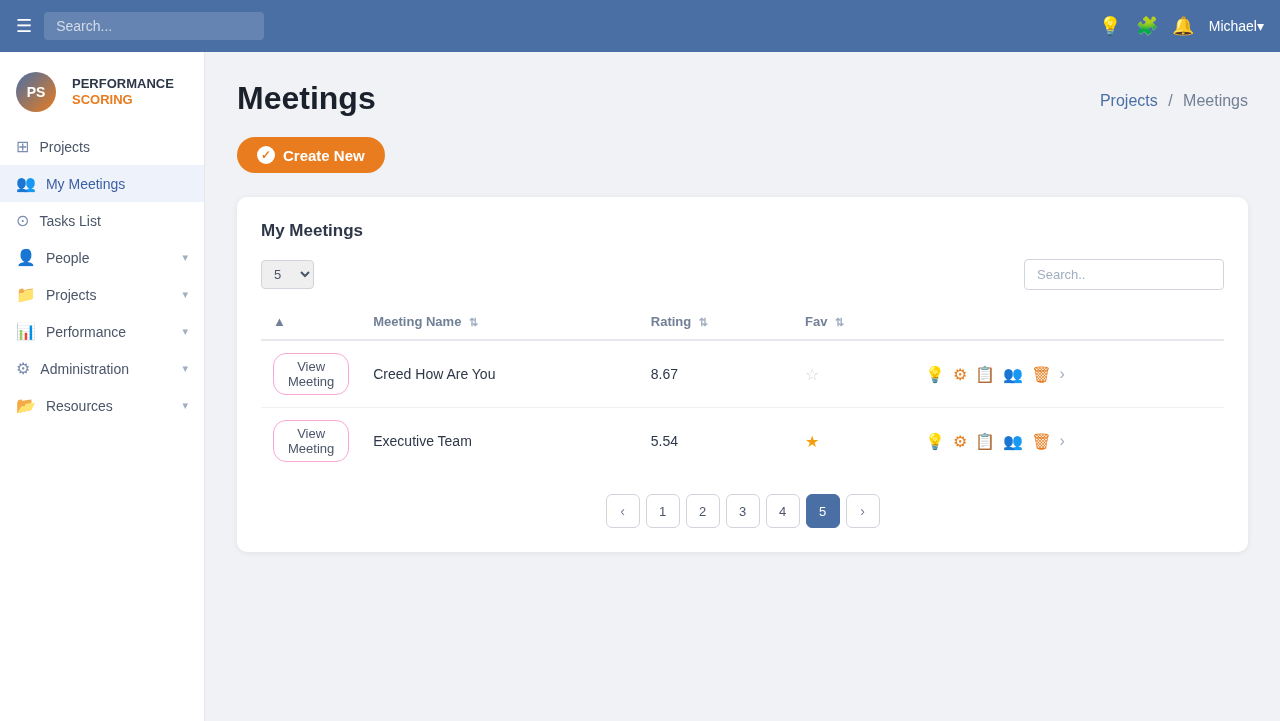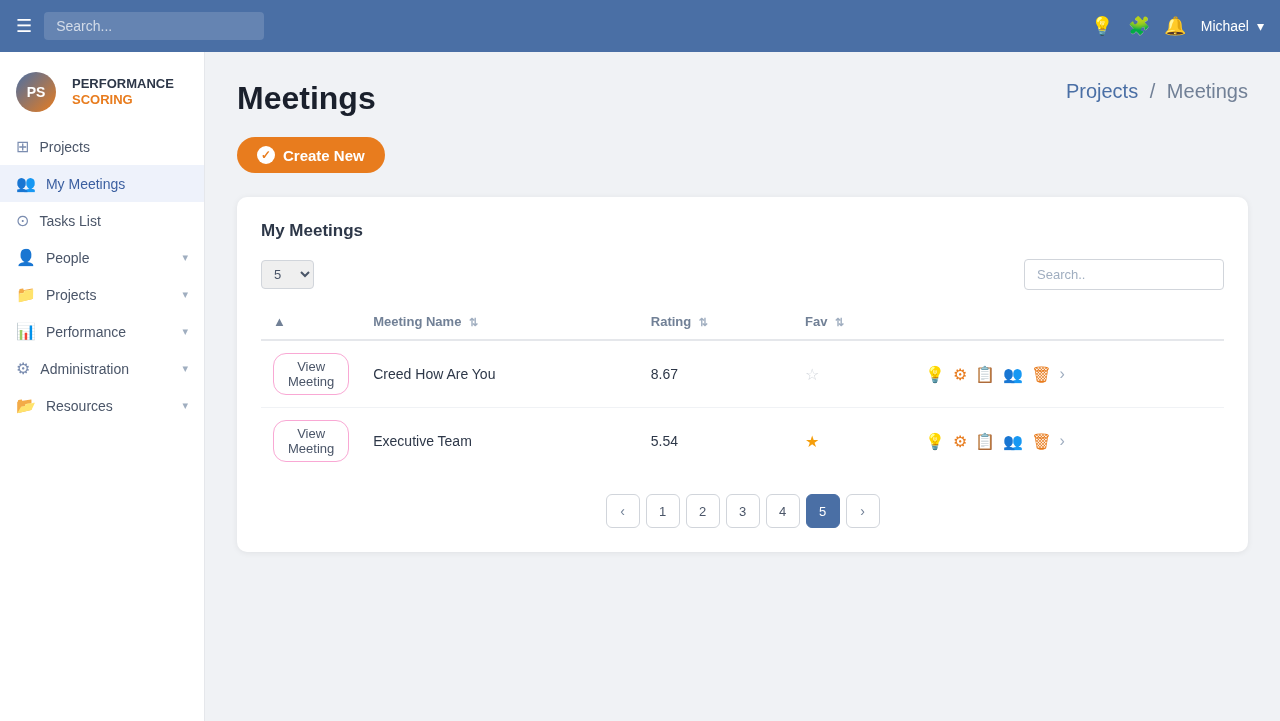--- a/index.html
+++ b/index.html
@@ -31,21 +31,21 @@
     .topnav-search::placeholder { color: rgba(255,255,255,0.7); }
     .topnav-right { margin-left: auto; display: flex; align-items: center; gap: 14px; }
     .topnav-icon { color: white; font-size: 18px; cursor: pointer; }
     .topnav-user {
       color: white;
       font-size: 14px;
       font-weight: 500;
       cursor: pointer;
       display: flex;
       align-items: center;
-      gap: 8px;
+      gap: 0;
     }
 
     
     .layout { display: flex; margin-top: 52px; height: calc(100vh - 52px); }
 
     
     .sidebar {
       width: 205px;
       background: white;
       border-right: 1px solid #e5e7eb;
@@ -94,21 +94,21 @@
     }
 
     
     .page-header {
       display: flex;
       align-items: flex-start;
       justify-content: space-between;
       margin-bottom: 20px;
     }
     .page-title { font-size: 32px; font-weight: 800; color: #1a202c; }
-    .breadcrumb { font-size: 20px; color: #718096; margin-top: 0; }
+    .breadcrumb { font-size: 16px; color: #718096; margin-top: 12px; }
     .breadcrumb a { color: #4a6fa5; text-decoration: none; }
     .breadcrumb-sep { margin: 0 6px; }
 
     
     .btn-create {
       background: #e87c1e;
       color: white;
       border: none;
       border-radius: 24px;
       padding: 9px 20px;

